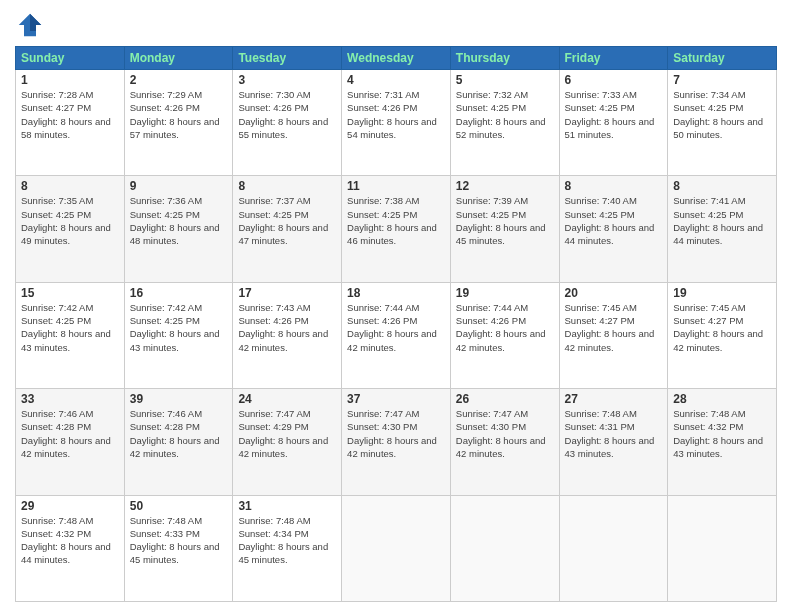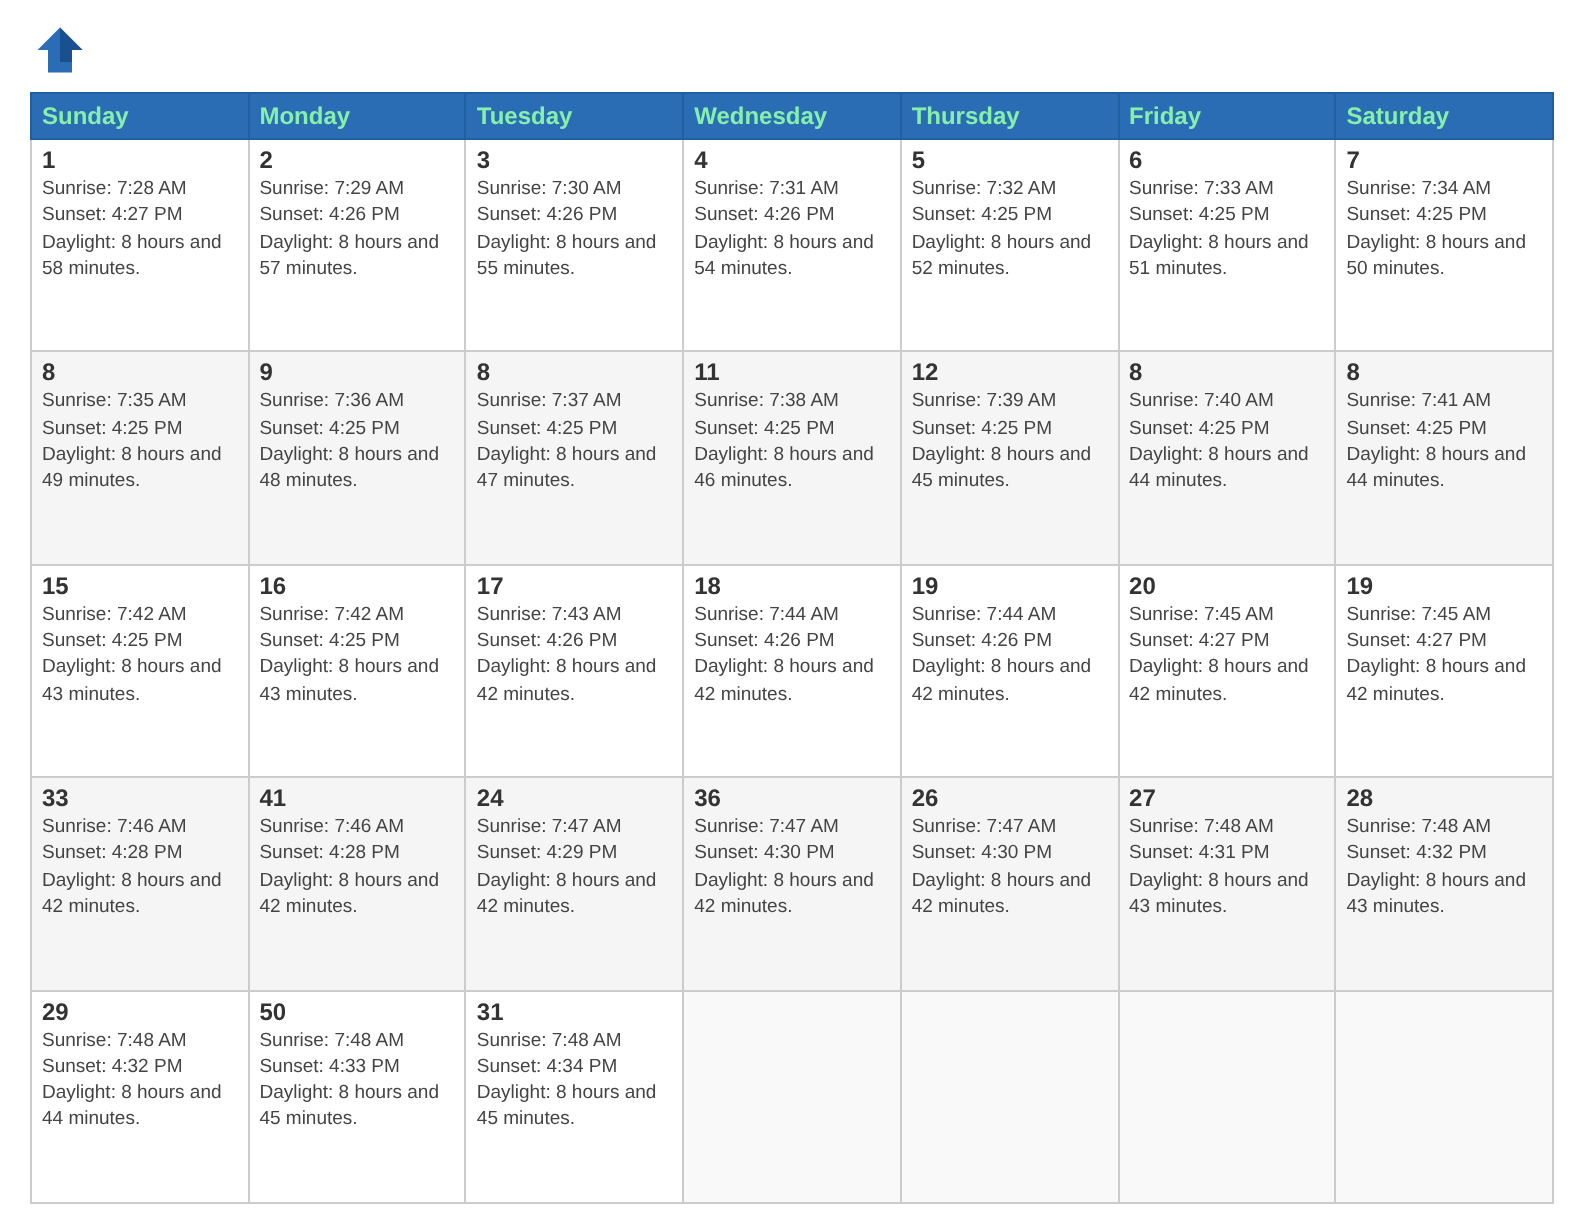--- a/index.html
+++ b/index.html
@@ -180,25 +180,25 @@
           <td><span class="day-num">19</span>
 <span class="day-info">Sunrise: 7:44 AM<br>Sunset: 4:26 PM<br>Daylight: 8 hours and 42 minutes.</span></td>
           <td><span class="day-num">20</span>
 <span class="day-info">Sunrise: 7:45 AM<br>Sunset: 4:27 PM<br>Daylight: 8 hours and 42 minutes.</span></td>
           <td><span class="day-num">19</span>
 <span class="day-info">Sunrise: 7:45 AM<br>Sunset: 4:27 PM<br>Daylight: 8 hours and 42 minutes.</span></td>
         </tr>
         <tr>
           <td><span class="day-num">33</span>
 <span class="day-info">Sunrise: 7:46 AM<br>Sunset: 4:28 PM<br>Daylight: 8 hours and 42 minutes.</span></td>
-          <td><span class="day-num">41</span>
+          <td><span class="day-num">39</span>
 <span class="day-info">Sunrise: 7:46 AM<br>Sunset: 4:28 PM<br>Daylight: 8 hours and 42 minutes.</span></td>
           <td><span class="day-num">24</span>
 <span class="day-info">Sunrise: 7:47 AM<br>Sunset: 4:29 PM<br>Daylight: 8 hours and 42 minutes.</span></td>
-          <td><span class="day-num">36</span>
+          <td><span class="day-num">37</span>
 <span class="day-info">Sunrise: 7:47 AM<br>Sunset: 4:30 PM<br>Daylight: 8 hours and 42 minutes.</span></td>
           <td><span class="day-num">26</span>
 <span class="day-info">Sunrise: 7:47 AM<br>Sunset: 4:30 PM<br>Daylight: 8 hours and 42 minutes.</span></td>
           <td><span class="day-num">27</span>
 <span class="day-info">Sunrise: 7:48 AM<br>Sunset: 4:31 PM<br>Daylight: 8 hours and 43 minutes.</span></td>
           <td><span class="day-num">28</span>
 <span class="day-info">Sunrise: 7:48 AM<br>Sunset: 4:32 PM<br>Daylight: 8 hours and 43 minutes.</span></td>
         </tr>
         <tr>
           <td><span class="day-num">29</span>

